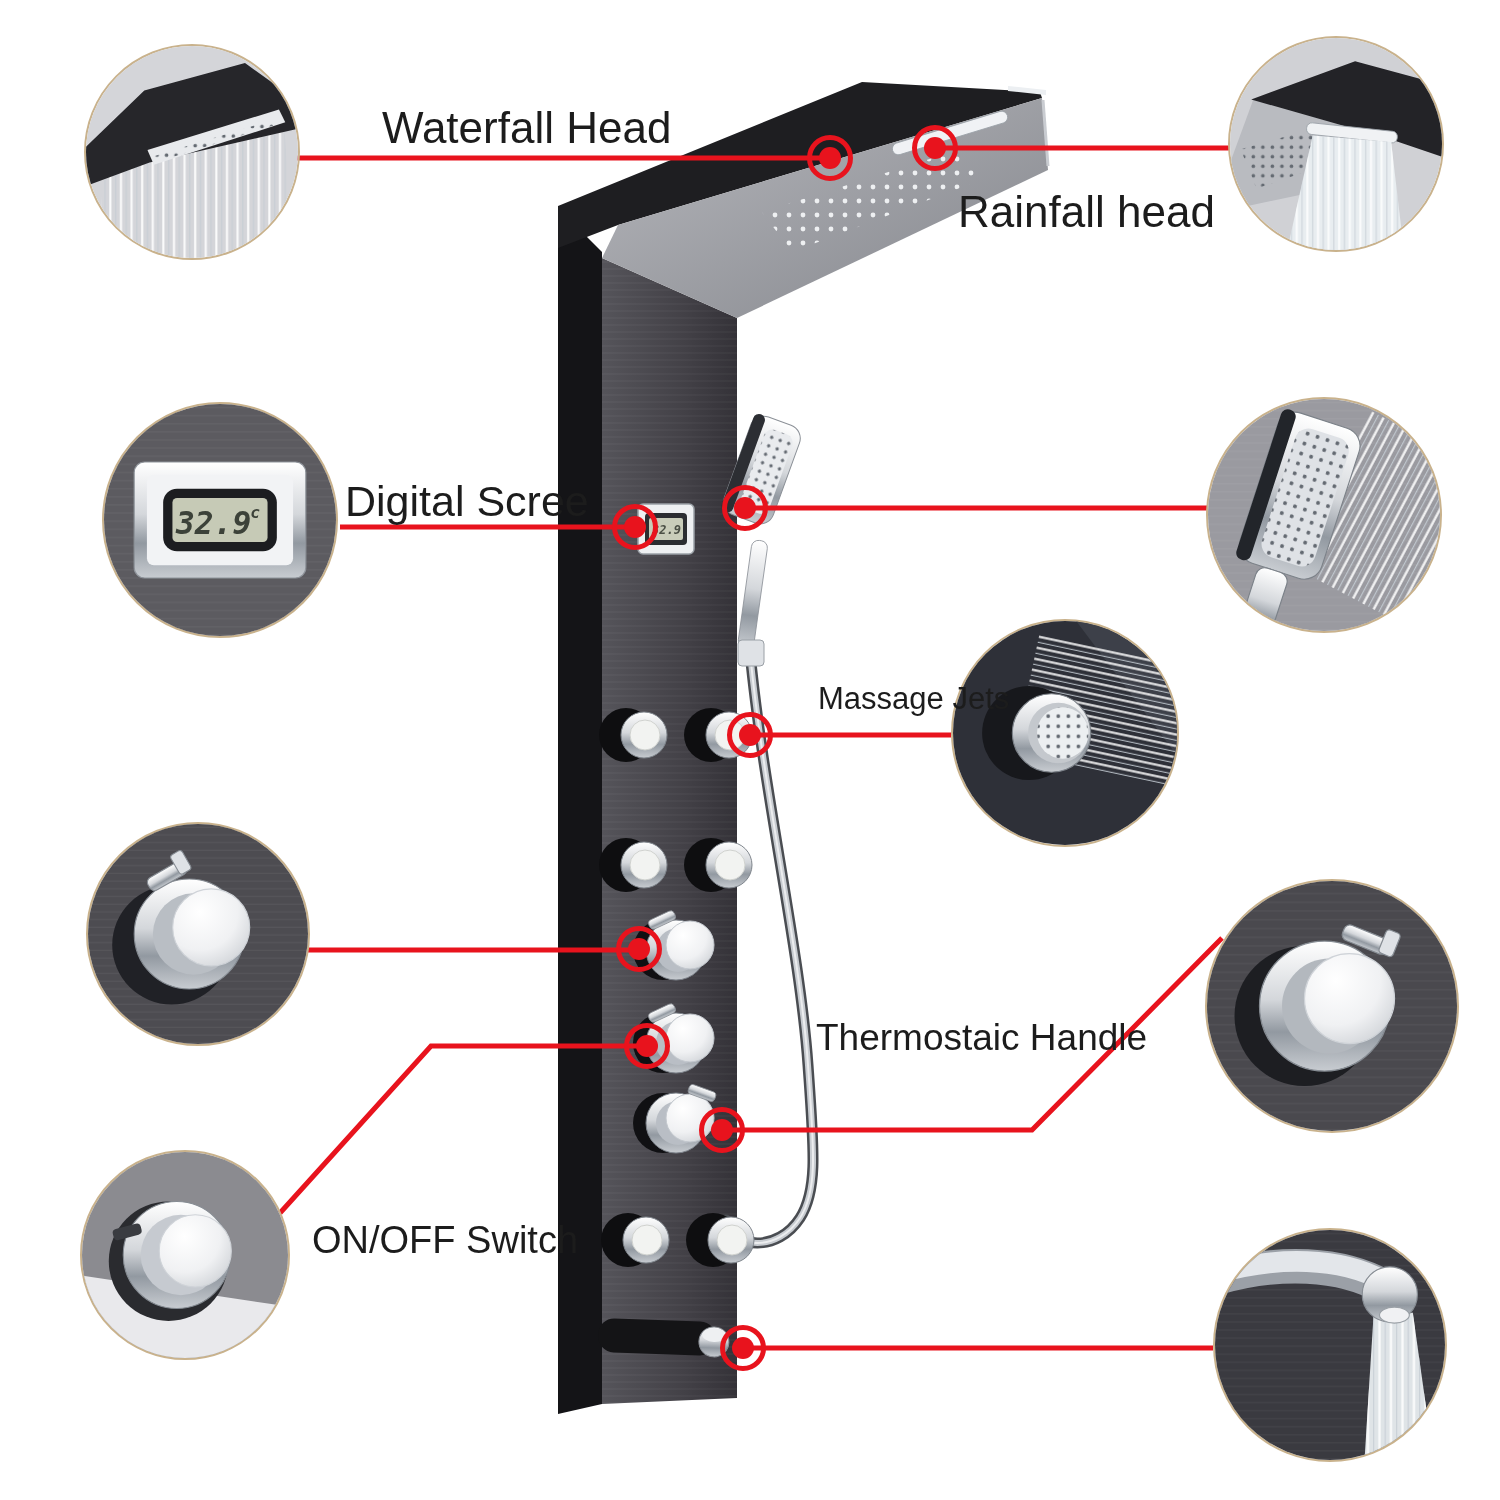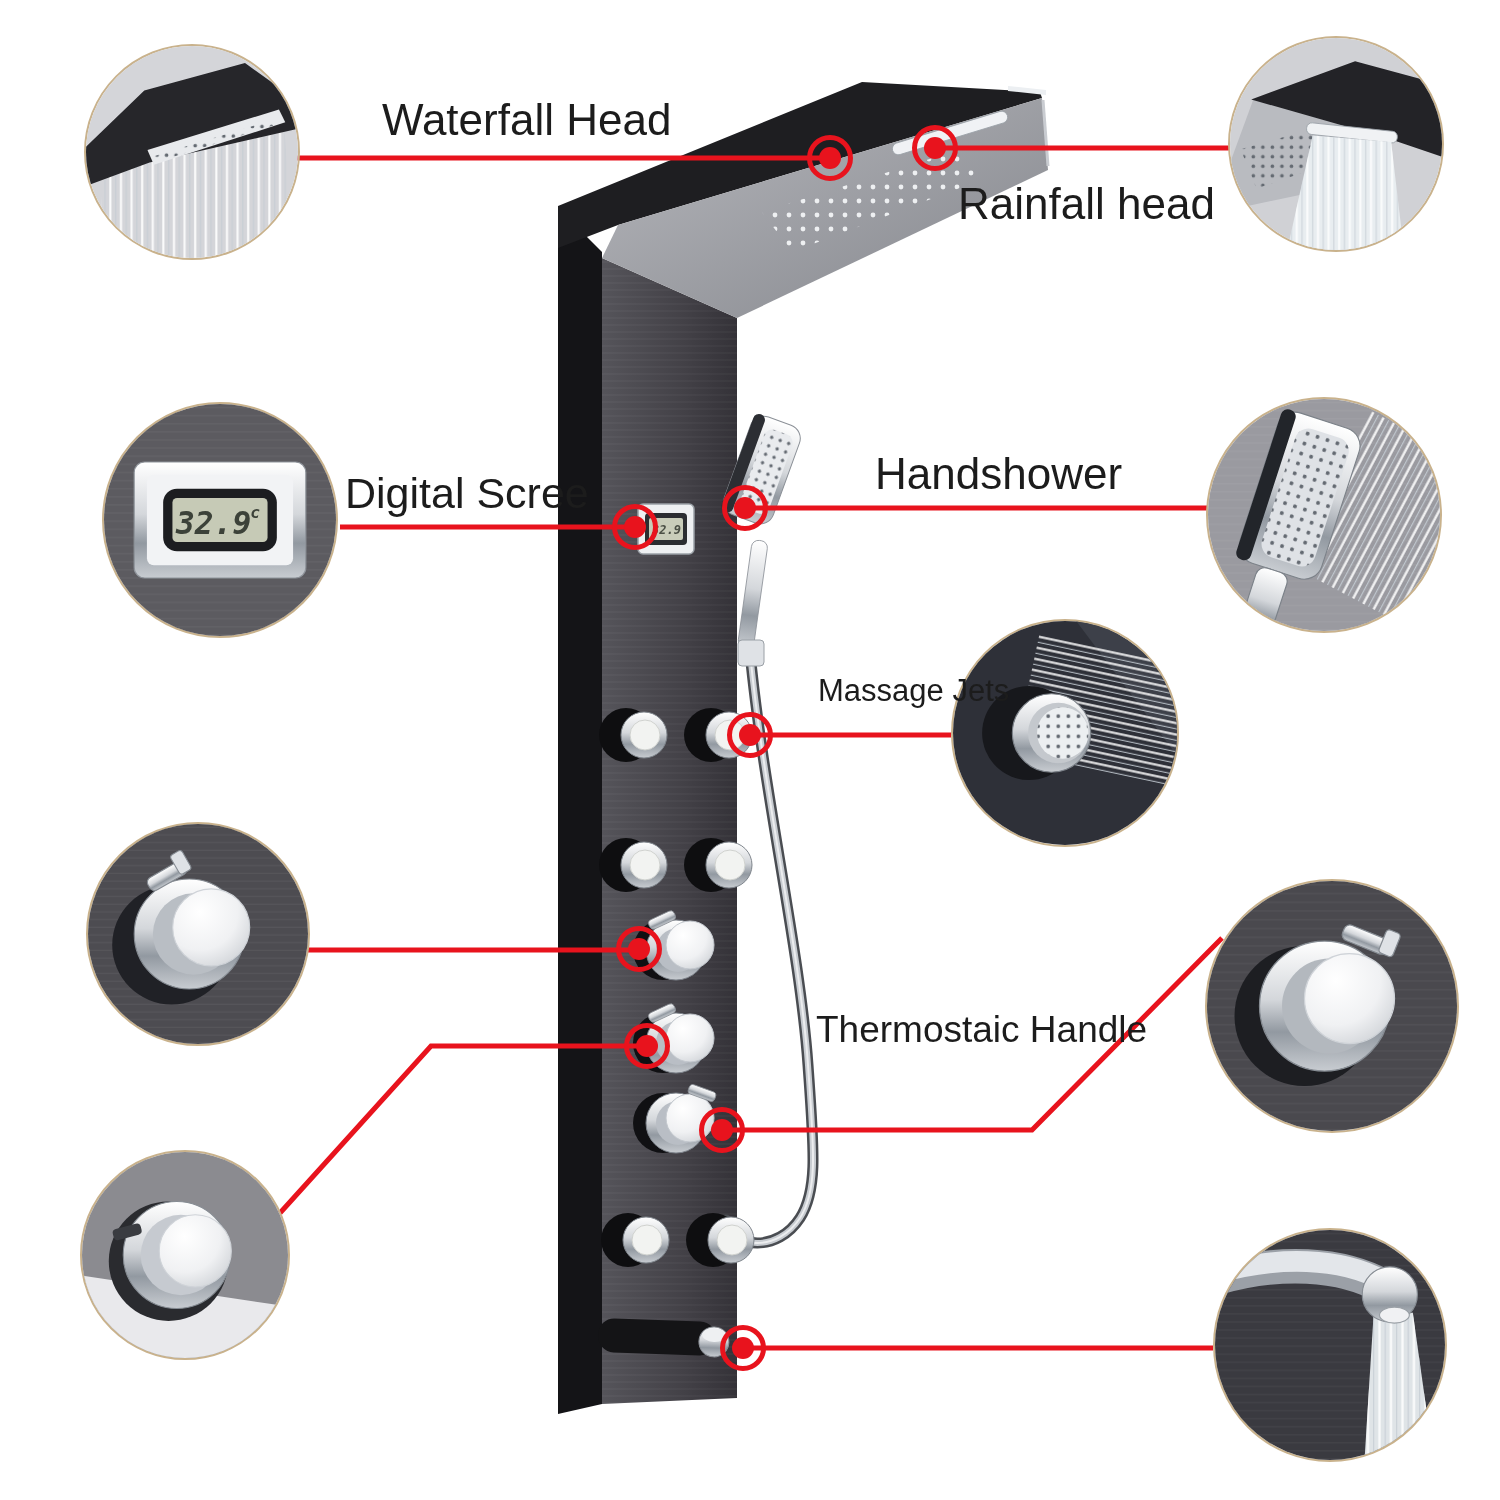--- a/index.html
+++ b/index.html
@@ -13,21 +13,21 @@
   .in-rain        {left:84px;  top:44px;   width:216px;height:216px;}
   .in-waterfall   {left:1228px;top:36px;   width:216px;height:216px;}
   .in-thermo      {left:102px; top:402px;  width:236px;height:236px;}
   .in-handshower  {left:1206px;top:397px;  width:236px;height:236px;}
   .in-massage     {left:951px; top:619px;  width:228px;height:228px;}
   .in-function    {left:86px;  top:822px;  width:224px;height:224px;}
   .in-thermostatic{left:1205px;top:879px;  width:254px;height:254px;}
   .in-onoff       {left:80px;  top:1150px; width:210px;height:210px;}
   .in-tub         {left:1213px;top:1228px; width:234px;height:234px;}
   
-  .label{position:absolute;color:#1c1c1c;white-space:nowrap;line-height:1.1;}
+  .label{position:absolute;color:#1c1c1c;white-space:nowrap;line-height:1.1;margin-top:8px;}
   .lb-waterfall   {left:382px; top:96px;  font-size:44px;}
   .lb-rainfall    {left:958px; top:180px; font-size:44px;}
   .lb-digital     {left:345px; top:470px; font-size:43px;}
   .lb-handshower  {left:875px; top:450px; font-size:44px;}
   .lb-massage     {left:818px; top:674px; font-size:31px;font-family:Liberation Sans, sans-serif;}
   .lb-function    {left:322px; top:906px; font-size:36px;}
   .lb-thermostatic{left:816px; top:1010px;font-size:37px;}
   .lb-onoff       {left:312px; top:1212px;font-size:38px;}
   .lb-tub         {left:878px; top:1286px;font-size:44px;}
   .lcd{font-family:"DejaVu Sans Mono",monospace;font-weight:bold;font-style:italic;}
@@ -345,17 +345,17 @@
       <path d="M0,42 C55,26 110,28 148,50" fill="none" stroke="#9ba0a7" stroke-width="30" stroke-linecap="round"></path>
       <path d="M0,38 C55,22 110,24 146,44" fill="none" stroke="#e3e6ea" stroke-width="18" stroke-linecap="round"></path>
       <circle cx="152" cy="56" r="24" fill="url(#gradChrome)" stroke="#868c93"></circle>
       <ellipse cx="156" cy="74" rx="13" ry="7" fill="#f0f1f3" stroke="#9aa0a6"></ellipse>
     </svg>
   </div>
 
   <div class="label lb-waterfall">Waterfall Head</div>
   <div class="label lb-digital">Digital Scree</div>
   <div class="label lb-rainfall">Rainfall head</div>
-  <div class="label lb-handshower">Handshower</div>
   <div class="label lb-massage">Massage Jets</div>
   <div class="label lb-thermostatic">Thermostaic Handle</div>
+  <div class="label lb-onoff">ON/OFF Switch</div>
 
 </div>
 
 </body></html>

